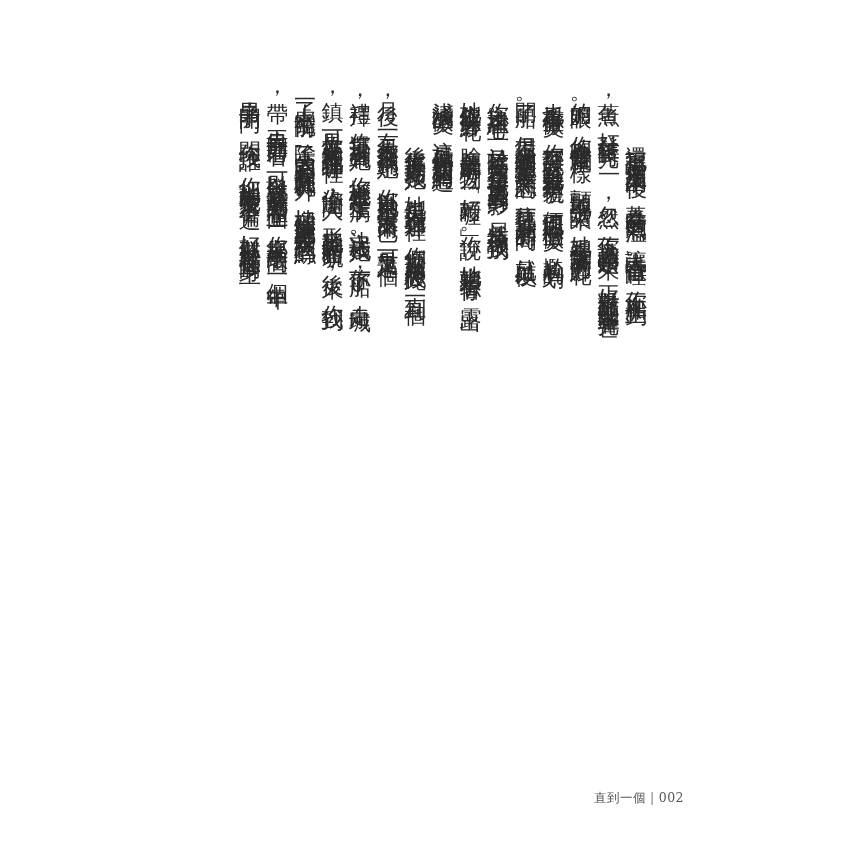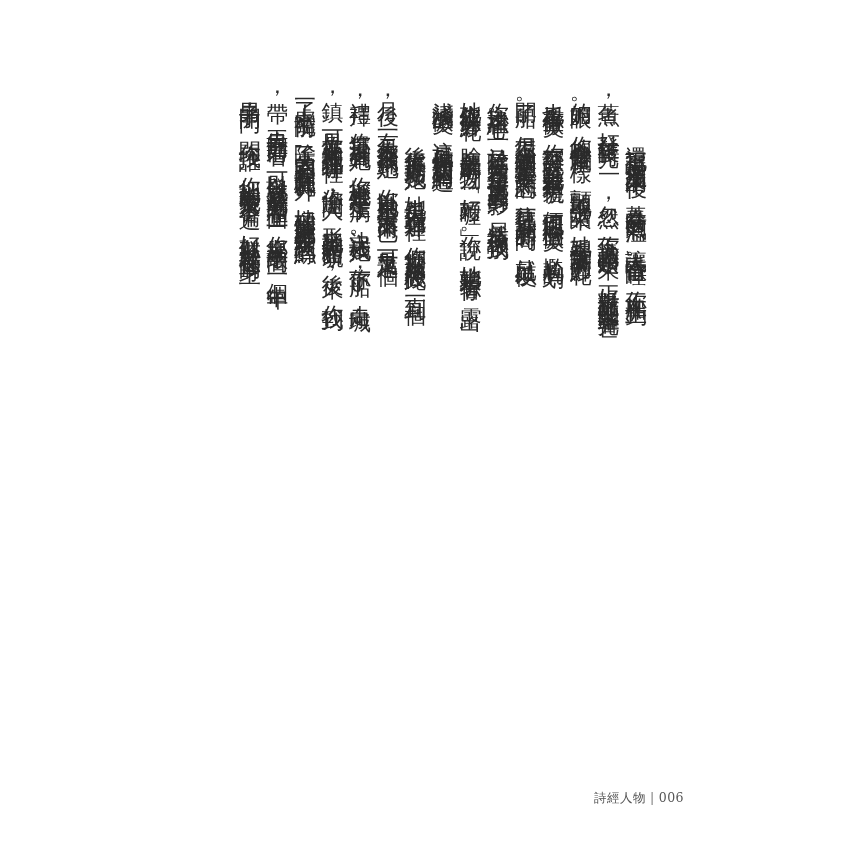--- a/index.html
+++ b/index.html
@@ -78,16 +78,16 @@
       <span class="line" style="text-indent:0;">月後，有一天你突然找不到她了，你以為她只是今天沒出來而已，可是又過了一個</span>
       <span class="line" style="text-indent:0;">禮拜，你還是沒看到她。你擔心她是不是生病了，決定去找她。你下了船，走向城</span>
       <span class="line" style="text-indent:0;">鎮，可是你並不知道她住在哪裡，你沿途問人，形容她的長相面貌。後來，你找到</span>
       <span class="line" style="text-indent:0;">了一處宅院前，除了高大的門戶和青亮的磚瓦外，棟樑和窗牖上都裝飾了紅色的絲</span>
       <span class="line" style="text-indent:0;">帶，再靠近門前看，可以發現雙喜字成對的貼在上面。你舉起手敲著門，一個中年</span>
       <span class="line" style="text-indent:0;">男子開了門，問你找誰；你把她的容貌又形容了一遍，好似那臉就長在你的身上。</span>
     </div>
   </div>
 
   <div class="footer">
-    <span>詩經人物</span><span class="sep">|</span><span>006</span>
+    <span>直到一個</span><span class="sep">|</span><span>002</span>
   </div>
 
 </div>
 
 </body></html>

